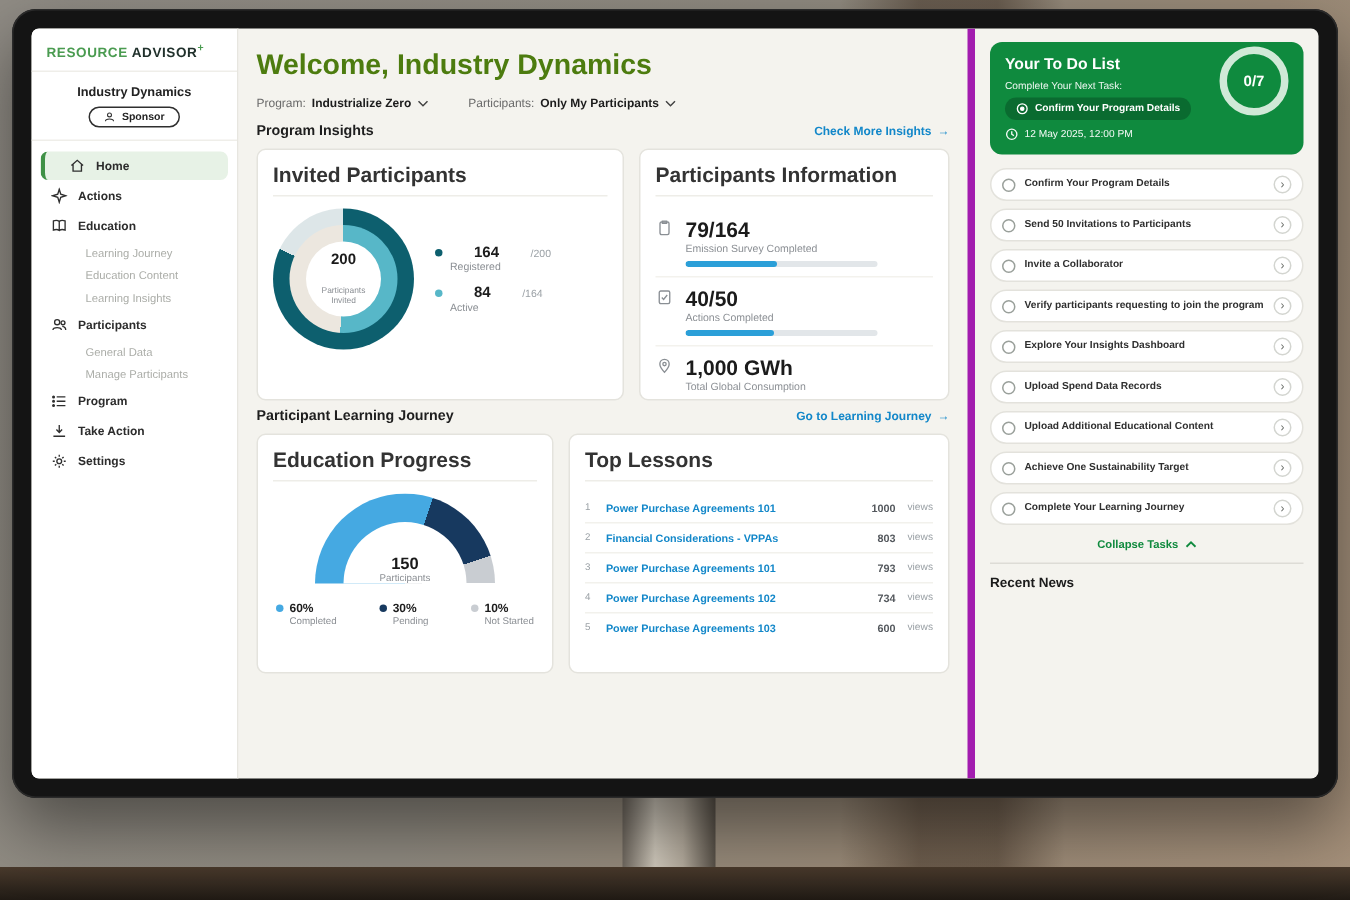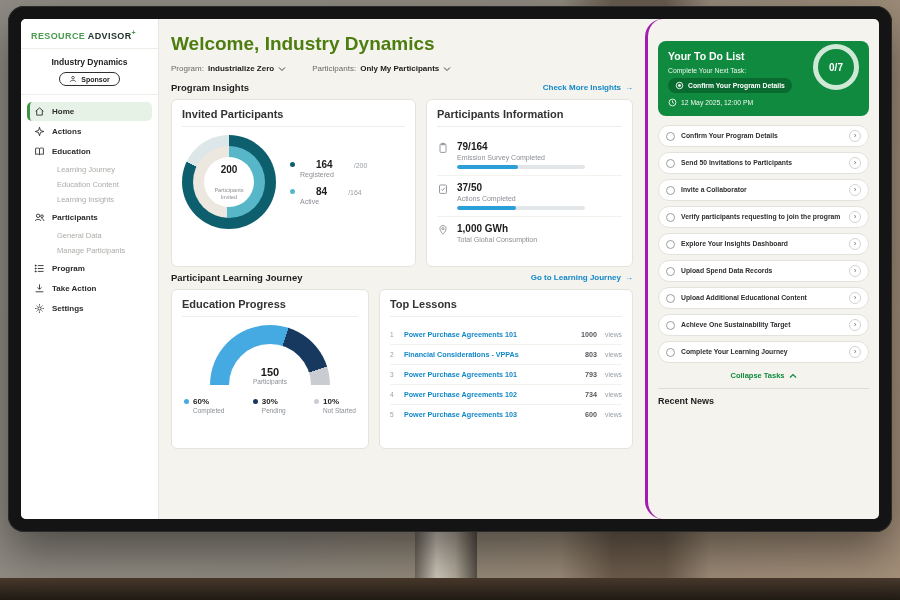--- a/index.html
+++ b/index.html
@@ -27,57 +27,57 @@
   .logo-res { color:#4a9b50; }
   .logo-adv { color:#21312c; }
   .logo sup { color:#4a9b50; font-size:7px; }
   .org { text-align:center; font-size:8.5px; font-weight:700; color:#222; margin-top:8px; }
   .sponsor { display:flex; align-items:center; gap:4px; width:max-content; margin:5px auto 8px;
              border:1px solid #2f2f2f; border-radius:10px; padding:2px 9px; font-size:7px; font-weight:700; color:#222;
              cursor:pointer; }
   .nav { border-top:1px solid #efeee9; padding:6px 6px; }
   .nav-item { display:flex; align-items:center; gap:7px; padding:4px 7px; margin:1px 0; border-radius:5px;
               font-size:8px; font-weight:700; color:#2c2c2c; cursor:pointer; }
-  .nav-item.active { background:#e7f2e6; border-left:3px solid #3f9146; padding-left:4px; }
+  .nav-item.active { background:#e7f2e6; border-left:3px solid #3f9146; padding-left:16px; }
   .nav-item svg { flex:none; }
   .nav-sub { padding:3px 7px 3px 30px; font-size:7.5px; font-weight:500; color:#abada8; cursor:pointer; }
 
   
   .main { flex:none; width:486px; padding:8px 12px; }
   .welcome { font-size:19px; font-weight:700; color:#4d7c0f; margin:6px 0 9px; }
   .filters { display:flex; gap:26px; align-items:center; font-size:8px; color:#6a6a6a; margin-bottom:9px; }
   .filter { display:flex; align-items:center; gap:4px; cursor:pointer; }
   .filter b { color:#1c1c1c; font-weight:700; }
   .sec-head { display:flex; justify-content:space-between; align-items:center; margin:5px 0 6px; }
   .sec-title { font-size:9.5px; font-weight:700; color:#1e1e1e; }
   .sec-link { display:flex; align-items:center; gap:4px; color:#1287c9; font-size:8px; font-weight:700; cursor:pointer; }
   .cards { display:flex; gap:10px; }
   .card { background:#fff; border:1px solid #e4e3dd; border-radius:6px; padding:8px 10px; }
-  .card-title { font-size:11px; font-weight:700; color:#333; padding-bottom:6px; border-bottom:1px solid #eeede8; margin-bottom:8px; }
+  .card-title { font-size:14px; font-weight:700; color:#333; padding-bottom:6px; border-bottom:1px solid #eeede8; margin-bottom:8px; }
 
   .card-invited { width:245px; height:168px; }
   .invited-body { display:flex; align-items:center; gap:14px; }
   .donut-outer { width:94px; height:94px; border-radius:50%; position:relative; flex:none; }
   .donut-inner { position:absolute; inset:11px; border-radius:50%; }
   .donut-hole { position:absolute; inset:22px; background:#fff; border-radius:50%;
                 display:flex; flex-direction:column; align-items:center; justify-content:center; text-align:center;gap:12px; }
   .donut-hole .dv { font-size:10px; font-weight:700; color:#1a1a1a; }
   .donut-hole .dl { font-size:5.6px; color:#8b8f94; line-height:1.2; width:40px; }
   .leg-item { margin:8px 0; }
   .leg-line { display:flex; align-items:baseline; gap:21px; }
   .dot { width:5px; height:5px; border-radius:50%; display:inline-block; flex:none; align-self:center; }
   .leg-val { font-size:10px; font-weight:700; color:#1c1c1c; }
   .leg-tot { font-size:7px; color:#9aa0a5; }
   .leg-lab { font-size:7px; color:#8b8f94; margin-left:10px; margin-top:1px; }
 
   .card-info { width:207px; height:168px; }
   .info-row { display:flex; gap:8px; padding:6px 0; border-bottom:1px solid #f3f2ed; }
   .info-row:last-child { border-bottom:none; }
   .info-row svg { flex:none; margin-top:1px; }
-  .info-val { font-size:10px; font-weight:700; color:#1b1b1b; }
+  .info-val { font-size:14px; font-weight:700; color:#1b1b1b; }
   .info-lab { font-size:7px; color:#8b8f94; margin:2px 0 4px; }
   .bar { width:128px; height:4px; border-radius:2px; background:#e2e6e9; overflow:hidden; }
   .bar-fill { height:100%; border-radius:2px; background:#2b9fd8; }
 
   .card-gauge { width:210px; height:160px; }
   .gauge-wrap { width:120px; height:60px; overflow:hidden; position:relative; margin:6px auto 0; }
   .gauge { width:120px; height:120px; border-radius:50%; }
   .gauge-hole { position:absolute; left:19px; top:19px; width:82px; height:82px; border-radius:50%; background:#fff; }
   .gauge-center { position:absolute; left:0; right:0; bottom:0; text-align:center; }
   .gauge-center .gv { font-size:11px; font-weight:700; color:#1a1a1a; }
@@ -88,21 +88,21 @@
 
   .card-lessons { width:270px; height:160px; }
   .lesson { display:flex; align-items:center; gap:6px; padding:5px 0; border-bottom:1px solid #f2f1ec; }
   .lesson:last-child { border-bottom:none; }
   .l-rank { width:8px; font-size:6.5px; color:#9aa0a5; flex:none; }
   .l-title { flex:1; font-size:7.2px; font-weight:600; color:#1287c9; cursor:pointer; }
   .l-vnum { font-size:7.2px; font-weight:700; color:#54585d; }
   .l-vsuf { font-size:6.8px; color:#9aa0a5; margin-left:2px; }
 
   
-  .rightpanel { flex:1; padding:22px 10px; border-left:3px solid #a21caf; display:flex; flex-direction:column;border-radius:18px; }
+  .rightpanel { flex:1; padding:9px 10px; border-left:5px solid #a21caf; display:flex; flex-direction:column; }
   .todo-card { background:#0f8a3e; border-radius:8px; padding:9px 10px; color:#fff; position:relative; margin-bottom:9px; flex:none; }
   .todo-title { font-size:10.5px; font-weight:700; }
   .todo-sub { font-size:6.8px; opacity:.92; margin:5px 0 4px; }
   .todo-pill { display:inline-flex; align-items:center; gap:4px; background:#0a6b30; border-radius:9px;
                padding:3px 7px; font-size:6.8px; font-weight:700; max-width:140px; }
   .todo-time { display:flex; align-items:center; gap:4px; font-size:6.8px; margin-top:5px; opacity:.95; }
   .todo-ring { position:absolute; right:10px; top:3px; width:46px; height:46px; border-radius:50%;
                border:5px solid rgba(230,243,232,.9); display:flex; align-items:center; justify-content:center;
                font-size:10px; font-weight:700; }
   .tasks { flex:none; }
@@ -272,21 +272,21 @@
                   <div class="bar-fill" style="width: 48%;"></div>
                 </div>
           </div>
         </div>
         <div class="info-row">
           <svg width="12" height="12" viewBox="0 0 12 12" fill="none" stroke="#8a8f94" stroke-width="0.9">
                 <rect x="2.5" y="2" width="7" height="8.4" rx="1"></rect>
                 <path d="M4.2 6.4 L5.4 7.6 L7.8 4.7"></path>
               </svg>
           <div>
-            <div class="info-val">37/50</div>
+            <div class="info-val">40/50</div>
             <div class="info-lab">Actions Completed</div>
             <div class="bar">
                   <div class="bar-fill" style="width: 46%;"></div>
                 </div>
           </div>
         </div>
         <div class="info-row">
           <svg width="12" height="12" viewBox="0 0 12 12" fill="none" stroke="#8a8f94" stroke-width="0.9">
                 <path d="M6 1.6 C7.9 1.6 9.1 3 9.1 4.7 C9.1 6.9 6 10.2 6 10.2 C6 10.2 2.9 6.9 2.9 4.7 C2.9 3 4.1 1.6 6 1.6 Z"></path>
                 <circle cx="6" cy="4.7" r="1.1"></circle>

